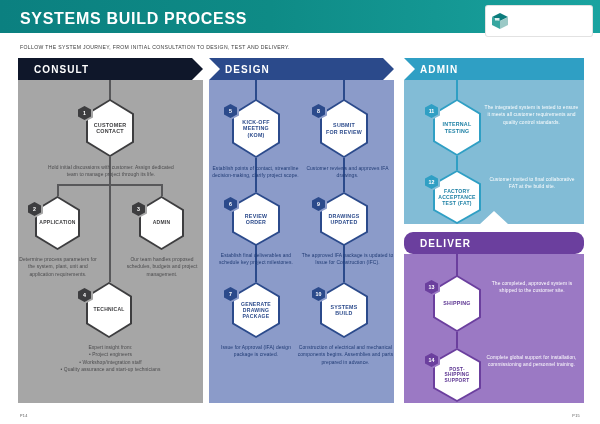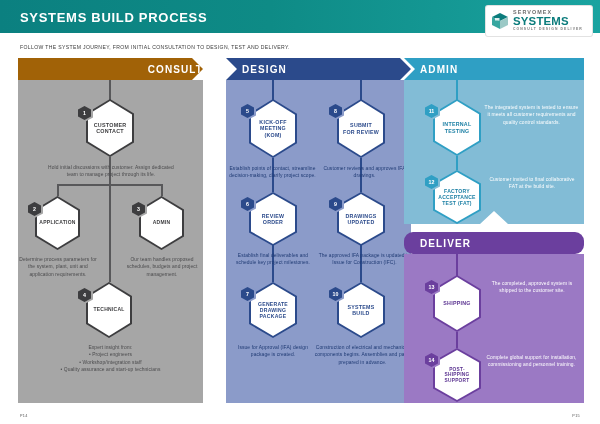--- a/index.html
+++ b/index.html
@@ -11,21 +11,21 @@
   }
   #page { position: relative; width: 600px; height: 424px; background: #ffffff; }
 
   
   .header-bar {
     position: absolute; left: 0; top: 0; width: 600px; height: 33px;
     background: linear-gradient(to right, #0b8080 0%, #0e8b86 45%, #1aa3a0 100%);
   }
   .header-title {
     position: absolute; left: 20px; top: 10px;
-    color: #ffffff; font-size: 13px; font-weight: bold;
+    color: #ffffff; font-size: 16px; font-weight: bold;
     letter-spacing: 0.7px;
   }
   .logo-box {
     position: absolute; right: 8px; top: 6px;
     width: 106px; height: 30px;
     background: #ffffff; border-radius: 2px;
     display: flex; align-items: center; padding: 2px 4px;
     box-shadow: 0 0 0 1px #e2e2e2;
   }
   .logo-cube { width: 20px; height: 20px; flex: 0 0 20px; margin-right: 3px; }
@@ -47,28 +47,27 @@
   }
   .panel-head .ptitle {
     color: #ffffff; font-size: 10px; font-weight: bold; letter-spacing: 1.1px;
     padding-left: 16px; position: relative; z-index: 3;
   }
   .panel-body { position: relative; width: 100%; }
 
   
   #panel-consult { left: 18px; top: 58px; width: 185px; height: 345px; }
   #panel-consult .panel-head {
-    background: #a16207;
+    background: #0f172a;
     clip-path: polygon(0 0, calc(100% - 11px) 0, 100% 50%, calc(100% - 11px) 100%, 0 100%);
-    justify-content: flex-end;
   }
   #panel-consult .panel-body { background: #a6a6a6; height: 323px; }
 
   
-  #panel-design { left: 226px; top: 58px; width: 185px; height: 345px; }
+  #panel-design { left: 209px; top: 58px; width: 185px; height: 345px; }
   #panel-design .panel-head {
     background: #2b4a8b;
     clip-path: polygon(0 0, calc(100% - 11px) 0, 100% 50%, calc(100% - 11px) 100%, 0 100%, 11px 50%);
   }
   #panel-design .panel-body { background: #8b9bc9; height: 323px; }
 
   
   #panel-test { left: 404px; top: 58px; width: 180px; height: 166px; }
   #panel-test .panel-head {
     background: #2f9fc4;
@@ -148,25 +147,20 @@
   <div class="header-bar"></div>
   <div class="header-title">SYSTEMS BUILD PROCESS</div>
 
   <div class="logo-box">
     <svg class="logo-cube" viewBox="0 0 40 40">
       <polygon points="4,12 20,4 36,12 20,20" fill="#0b7c7c"></polygon>
       <polygon points="4,12 20,20 20,36 4,28" fill="#37a6a0"></polygon>
       <polygon points="36,12 20,20 20,36 36,28" fill="#9bc9c6"></polygon>
       <rect x="10" y="14" width="9" height="5" fill="#ffffff" opacity="0.85"></rect>
     </svg>
-    <span class="logo-text">
-      <span class="logo-l1">SERVOMEX</span>
-      <span class="logo-l2">SYSTEMS</span>
-      <span class="logo-l3">CONSULT  DESIGN  DELIVER</span>
-    </span>
   </div>
 
   <div class="subtitle">FOLLOW THE SYSTEM JOURNEY, FROM INITIAL CONSULTATION TO DESIGN, TEST AND DELIVERY.</div>
 
   <div class="panel" id="panel-consult">
     <div class="panel-head">
       <span class="ptitle">CONSULT</span>
     </div>
     <div class="panel-body">
 

